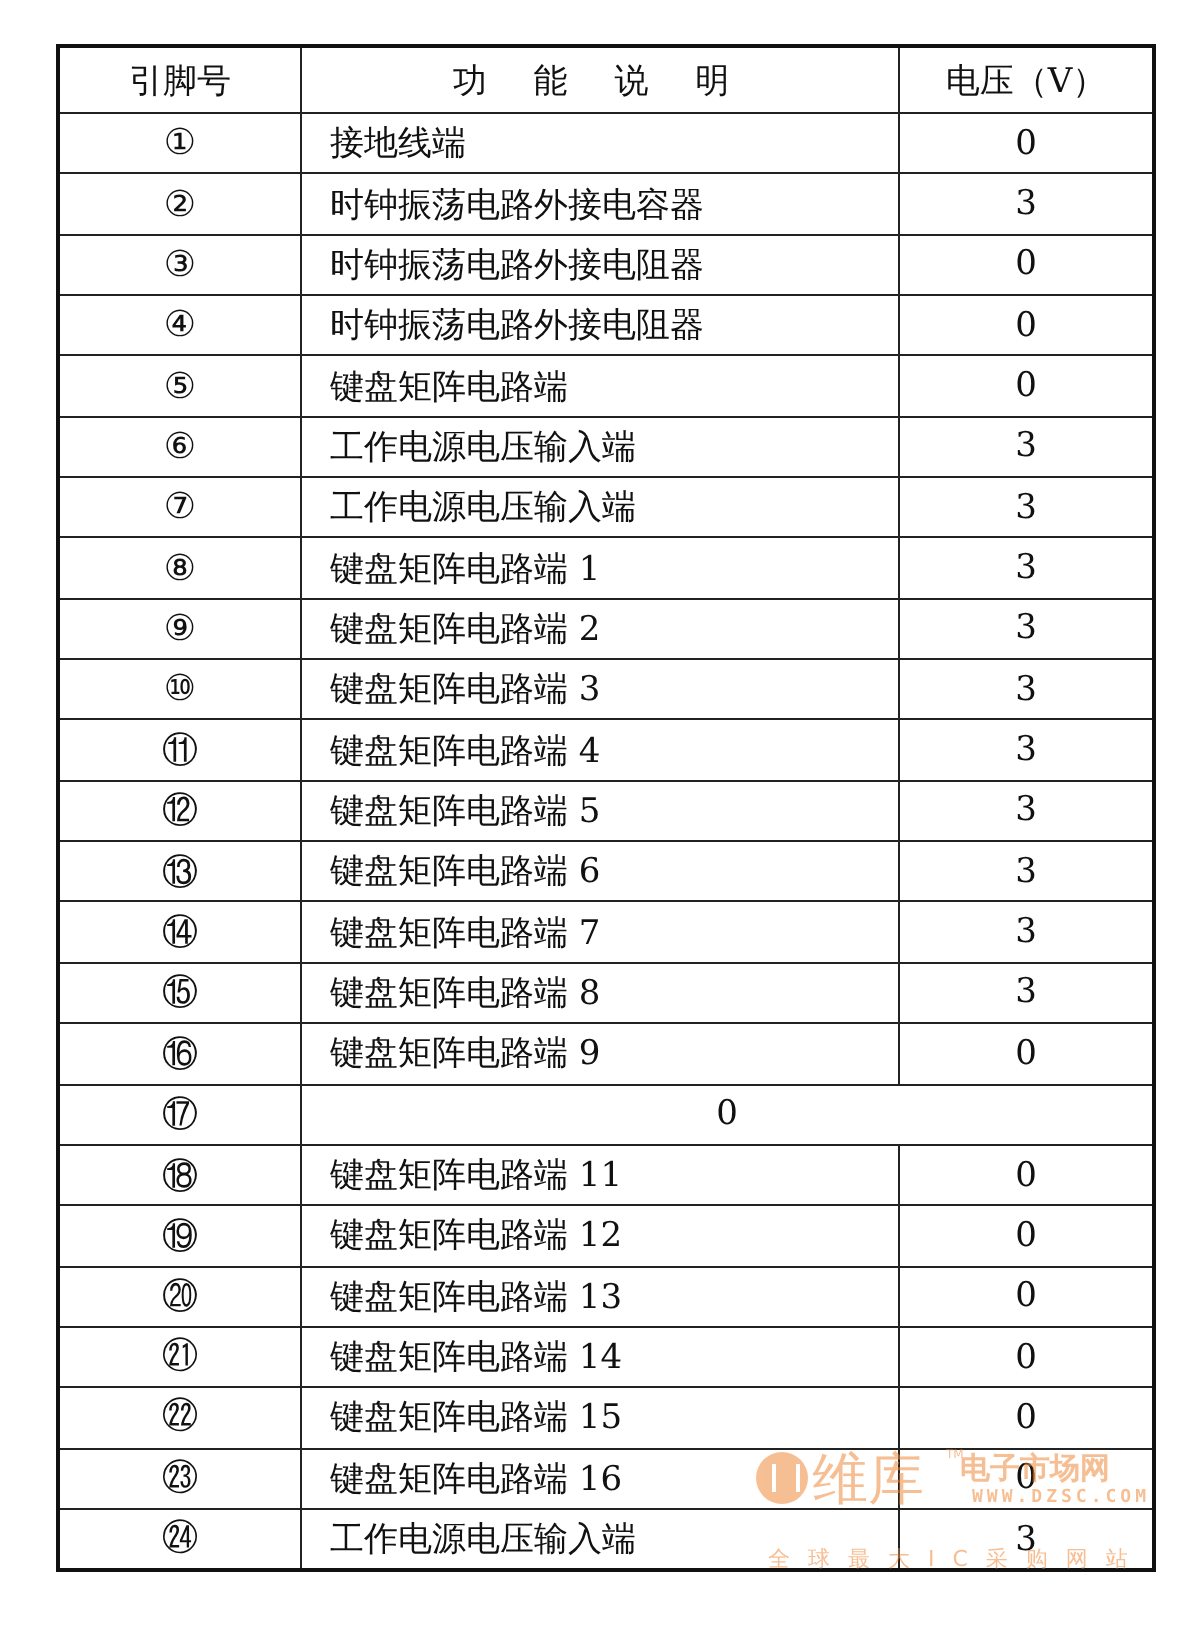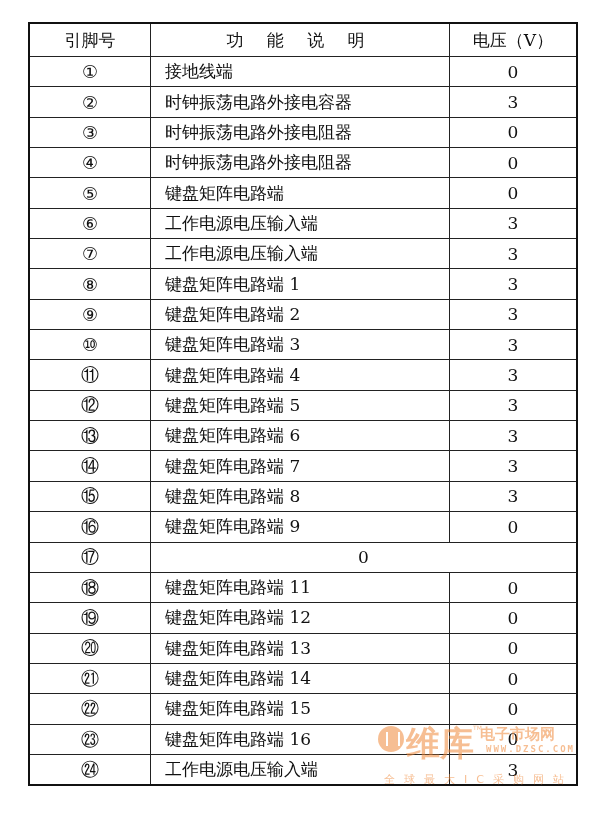--- a/index.html
+++ b/index.html
@@ -16,21 +16,21 @@
   .header .c2 { justify-content: center; padding-left: 0; letter-spacing: 9px; }
   .header .cell { font-size: 17px; }
   .pin { font-family: "DejaVu Sans", sans-serif; font-size: 18px; }
   .watermark { position: absolute; left: 378px; top: 724px; width: 210px; height: 52px;
                opacity: 0.55; pointer-events: none; }
   .wm-logo { position: absolute; left: 0; top: 2px; width: 26px; height: 26px; border-radius: 50%;
              background: #f08a3c; }
   .wm-logo::after { content: ""; position: absolute; left: 8px; top: 6px; width: 10px; height: 14px;
              border-left: 2px solid #fff; border-right: 2px solid #fff; }
   .wm-brand { position: absolute; left: 28px; top: -3px; font-family: "DejaVu Sans", sans-serif;
-              font-weight: bold; font-size: 34px; color: #f08a3c; }
+              font-weight: normal; font-size: 28px; color: #f08a3c; }
   .wm-tm { position: absolute; left: 95px; top: 0px; font-size: 6px; color: #f08a3c;
            font-family: "DejaVu Sans", sans-serif; }
   .wm-market { position: absolute; left: 102px; top: 1px; font-family: "DejaVu Sans", sans-serif;
                font-size: 15px; color: #f08a3c; font-weight: bold; }
   .wm-url { position: absolute; left: 108px; top: 20px; font-family: "DejaVu Sans Mono", monospace;
             font-size: 9px; color: #f08a3c; letter-spacing: 2px; font-weight: bold; }
   .wm-slogan { position: absolute; left: 6px; top: 48px; font-family: "DejaVu Sans", sans-serif;
                font-size: 11px; color: #f08a3c; letter-spacing: 9px; white-space: nowrap; }
 </style>
 </head>

